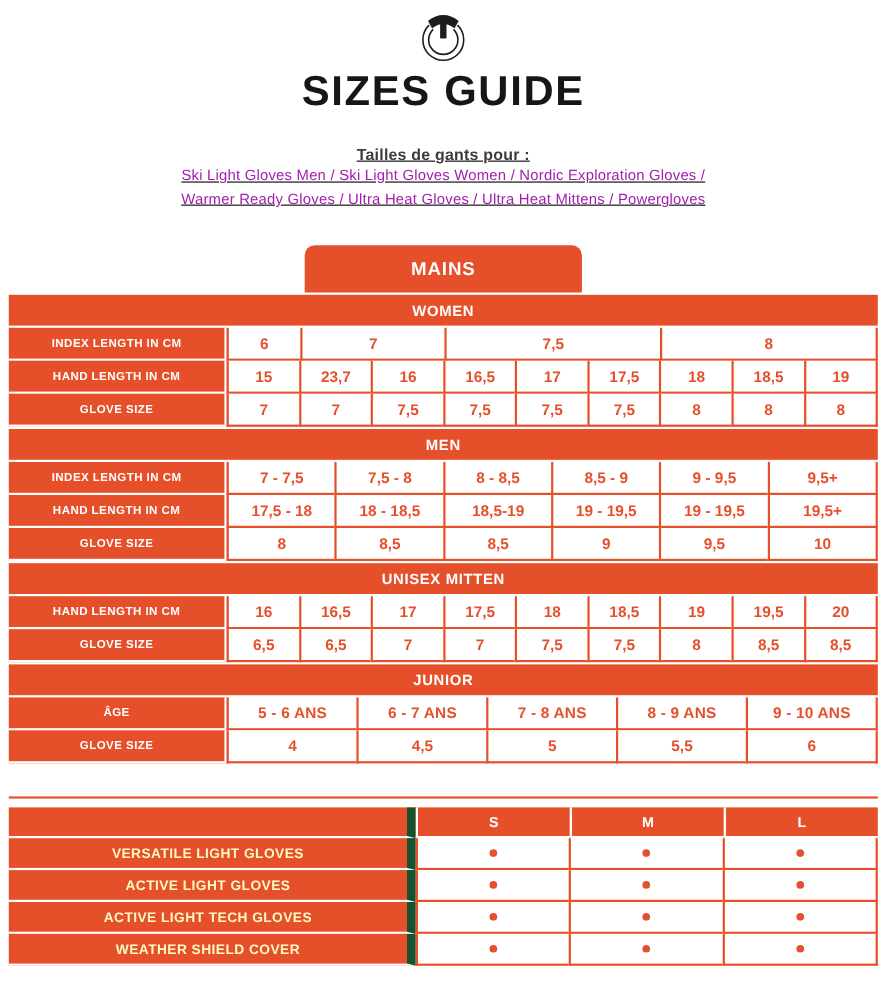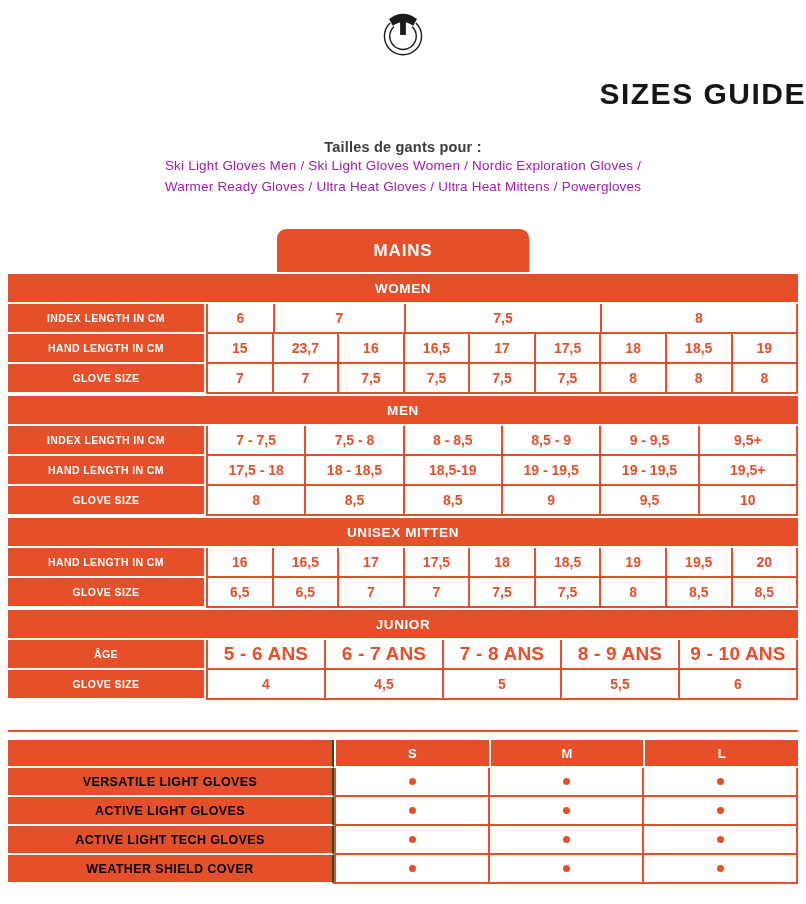--- a/index.html
+++ b/index.html
@@ -8,24 +8,24 @@
     font-family: "Liberation Sans", sans-serif;
     background: #ffffff;
     overflow: hidden;
   }
   .page { width: 806px; height: 904px; position: relative; }
 
   
   .top { text-align: center; padding-top: 6px; }
   .logo-wrap { height: 54px; display: flex; justify-content: center; align-items: flex-start; }
   .title {
-    font-size: 30px; font-weight: bold; letter-spacing: 1.5px;
-    color: #161616; margin-top: 17px; text-align: right;
-  }
-  .intro { margin-top: 28px; }
+    font-size: 38px; font-weight: bold; letter-spacing: 1.5px;
+    color: #161616; margin-top: 2px;
+  }
+  .intro { margin-top: 28px; text-decoration: underline; }
   .intro-bold { font-size: 14.5px; font-weight: bold; color: #3c3c3c; letter-spacing: .2px; }
   .intro-line { font-size: 13.5px; color: #a21caf; line-height: 21px; letter-spacing: .2px; }
   .intro-line:first-of-type { margin-top: 7px; }
 
   
   .tab {
     width: 252px; margin: 32px auto 2px auto;
     background: var(--orange); color: #fff;
     border-radius: 9px 9px 0 0;
     text-align: center; font-weight: bold; font-size: 17px;
@@ -52,33 +52,33 @@
   }
   .trow .cells { flex: 1; display: flex; }
   .cell {
     background: #fff; color: var(--orange);
     font-weight: bold; font-size: 14px;
     display: flex; align-items: center; justify-content: center;
     border-left: 2px solid var(--orange); border-bottom: 2px solid var(--orange);
     flex-basis: 0;
   }
   .cell:last-child { border-right: 2px solid var(--orange); }
-  .cell.agecell { font-size: 19px; letter-spacing: .2px; }
+  .cell.agecell { font-size: 14px; letter-spacing: .2px; }
 
   
   .rule { height: 2px; background: var(--orange); margin: 30px 8px 8px 8px; }
   .matrix { margin: 0 8px; }
   .mrow { display: flex; height: 28px; }
   .mrow.mdata { height: 29px; }
   .mlabel {
-    width: 326px; flex: none;
-    background: var(--orange); color: #000000;
+    width: 370px; flex: none;
+    background: var(--orange); color: #fef9c3;
     font-weight: bold; font-size: 12.5px; letter-spacing: .4px;
     display: flex; align-items: center; justify-content: center; text-align: center;
-    border-bottom: 2px solid #fff; border-right: 2px solid #14532d;
+    border-bottom: 2px solid #fff; border-right: 8px solid #14532d;
   }
   .mhead-cell {
     flex: 1; background: var(--orange); color: #fff;
     font-weight: bold; font-size: 13px;
     display: flex; align-items: center; justify-content: center;
     border-left: 2px solid #fff; border-bottom: 2px solid #fff;
   }
   .mhead-cell:first-of-type { border-left: none; }
   .dotcell {
     flex: 1; background: #fff;

